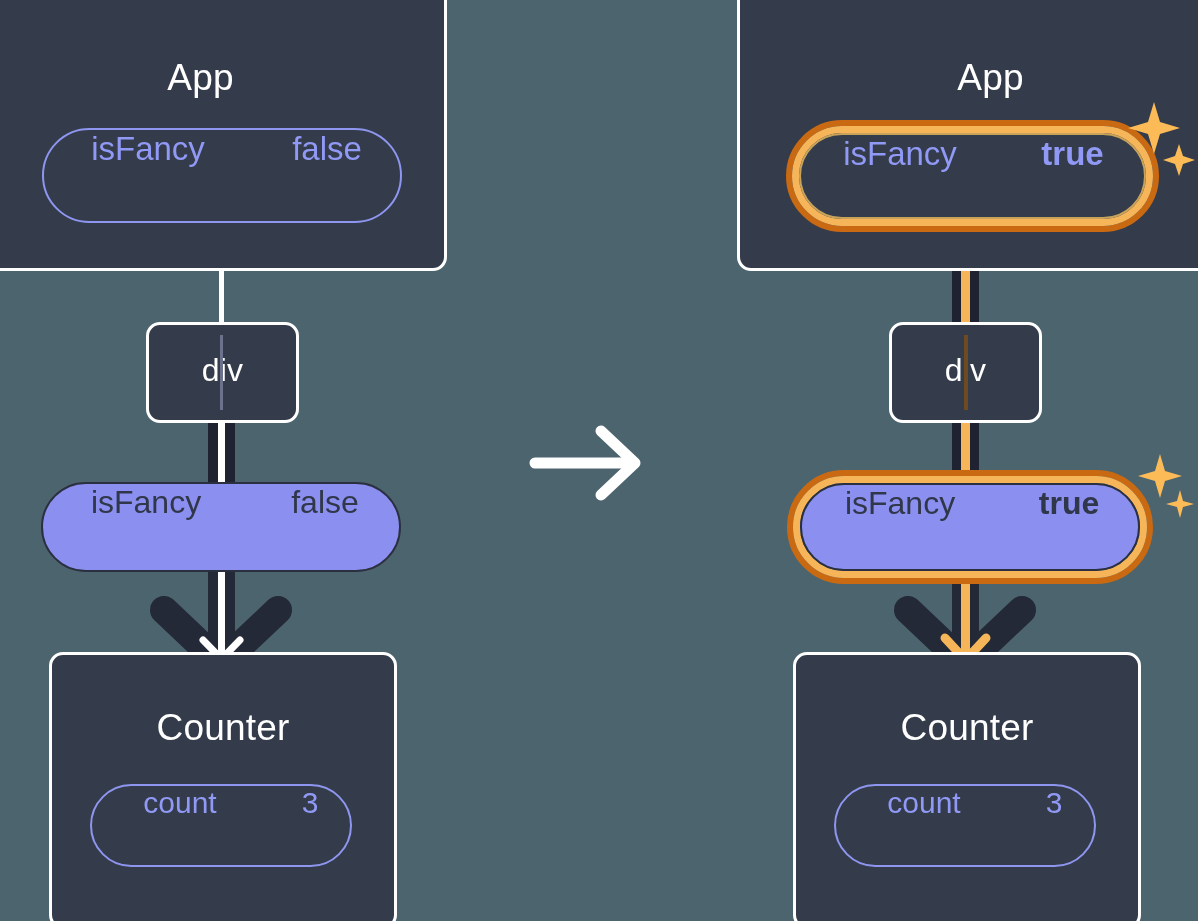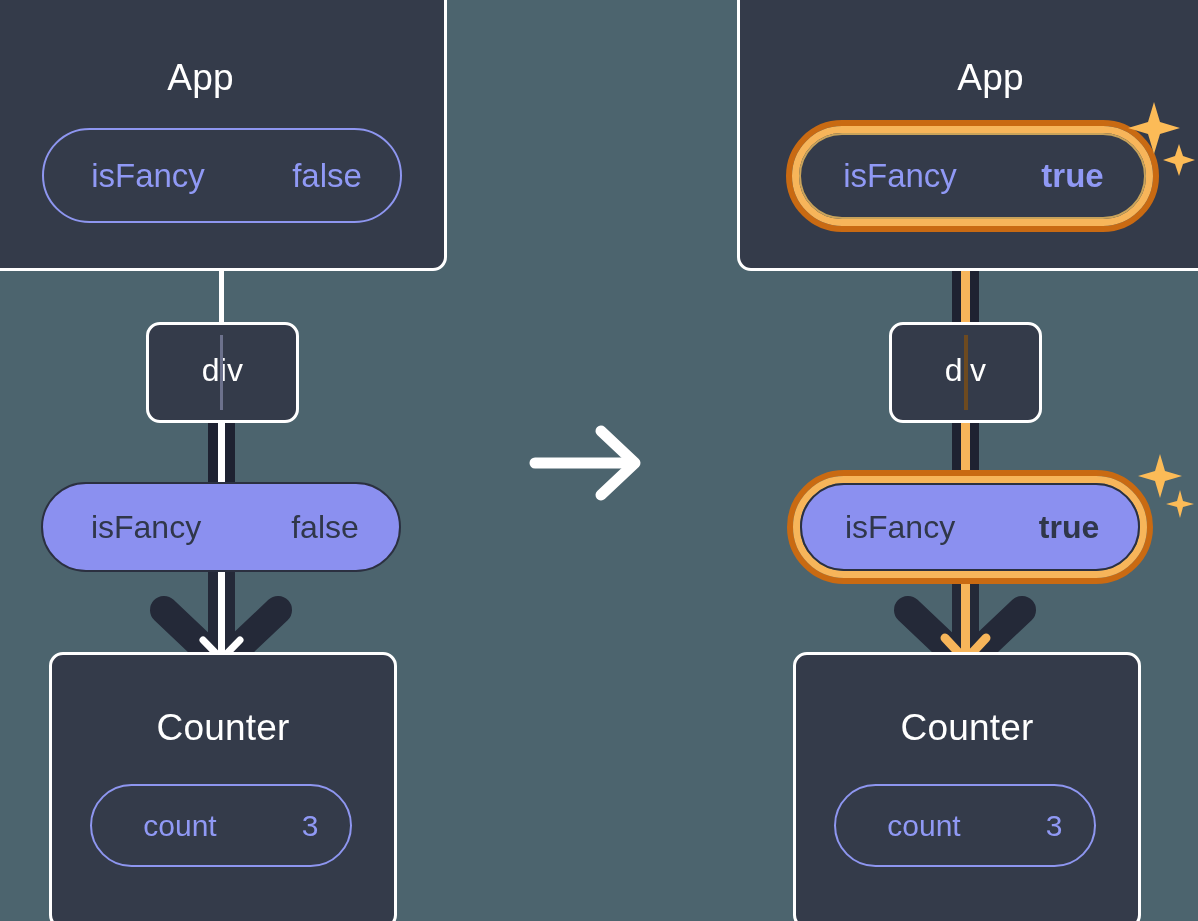--- a/index.html
+++ b/index.html
@@ -28,21 +28,21 @@
     font-size:37px;
     font-weight:400;
     letter-spacing:.2px;
   }
 
   
   .pill{
     position:absolute;
     box-sizing:border-box;
     display:flex;
-    align-items:center;
+    align-items:flex-start;
     border-radius:999px;
     z-index:8;
   }
   .pill.outline{
     border:2px solid #8e96f0;
     background:transparent;
   }
   .pill.filled{
     background:#8b90f0;
     border:2px solid #2b3040;

